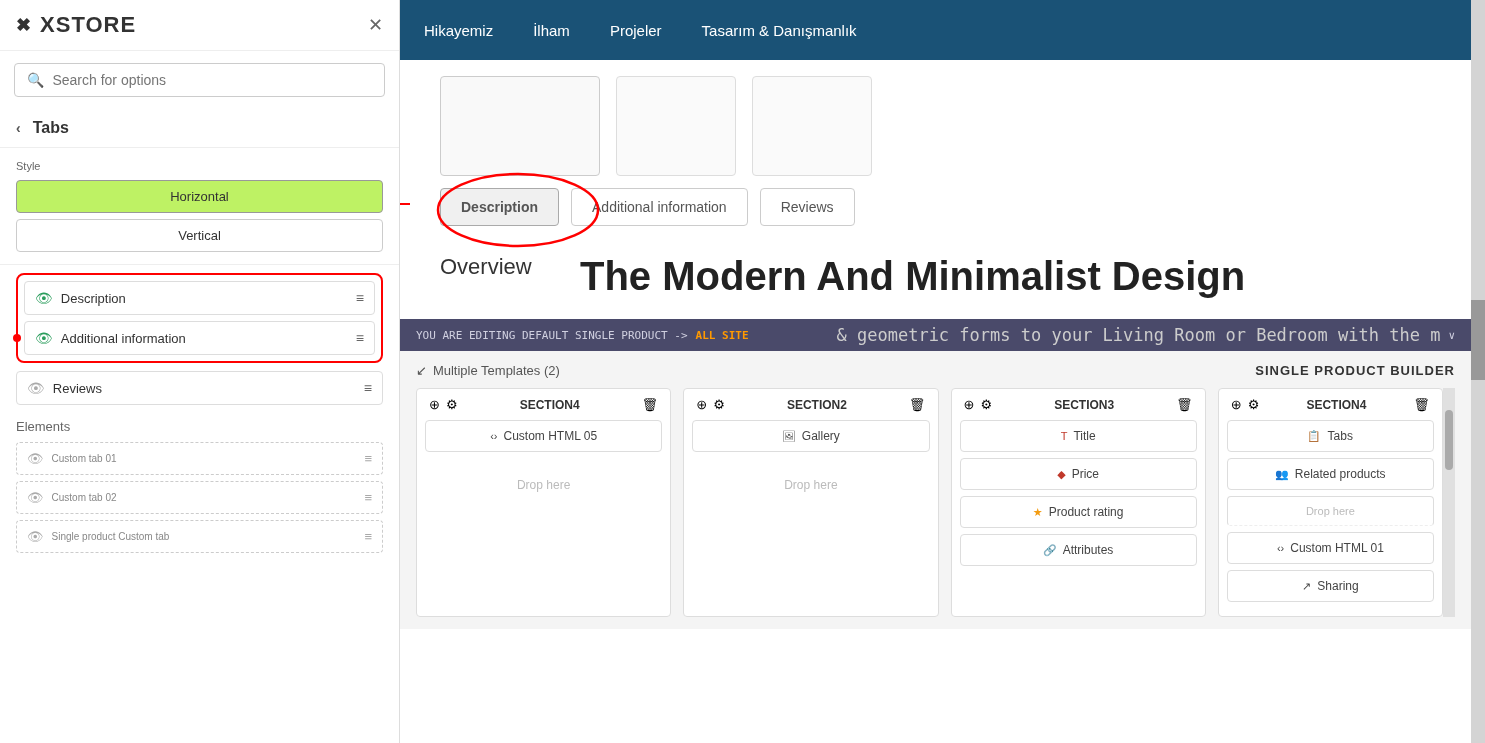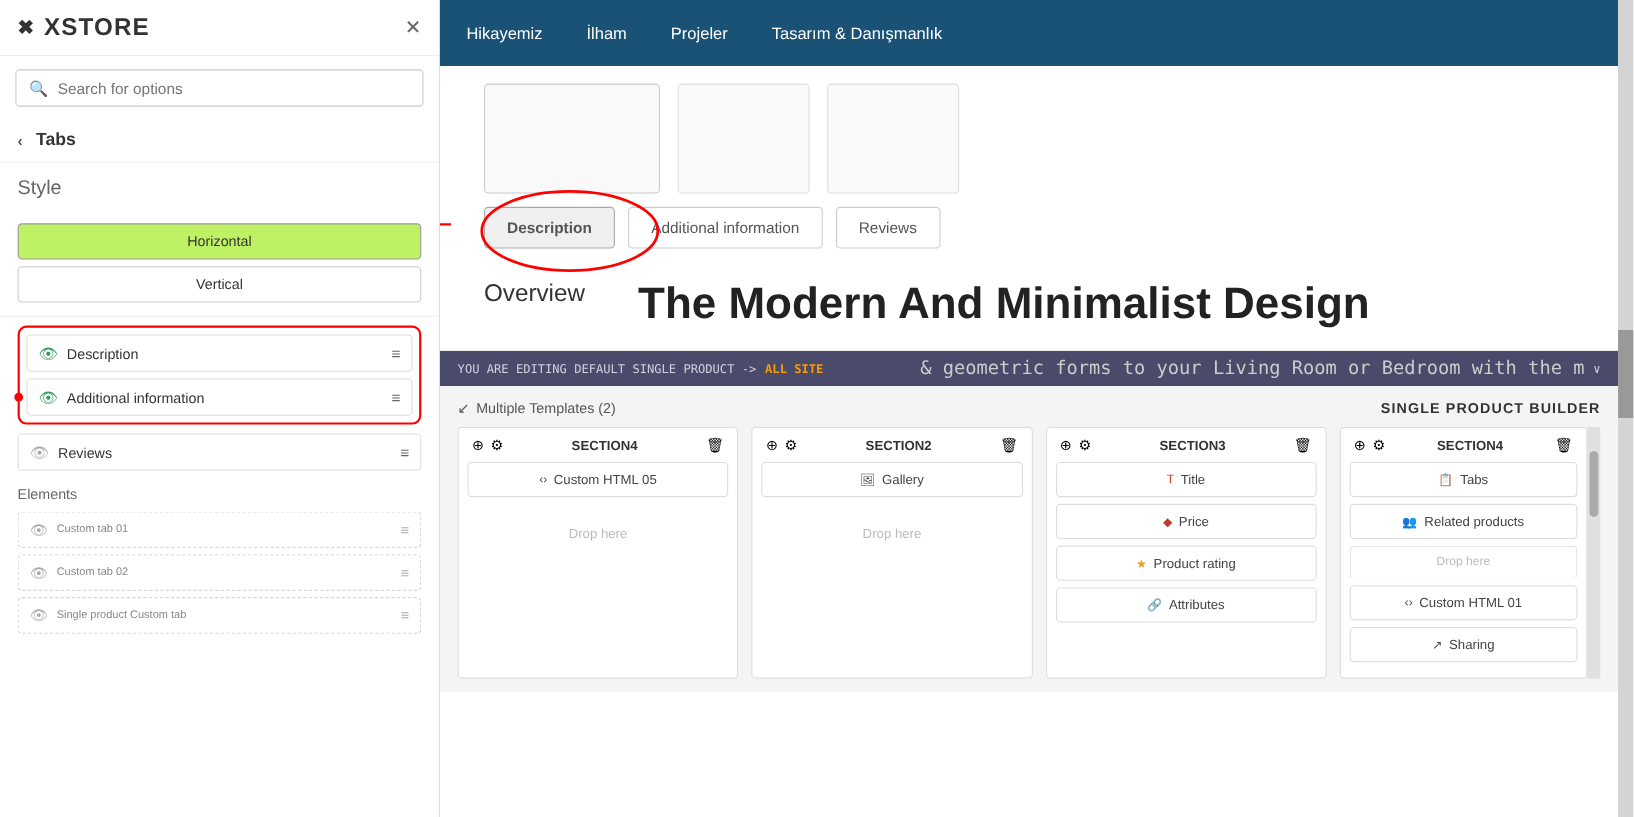--- a/index.html
+++ b/index.html
@@ -86,23 +86,23 @@
       cursor: pointer;
       color: #555;
     }
 
     .style-section {
       padding: 12px 16px;
       border-bottom: 1px solid #eee;
     }
 
     .style-label {
-      font-size: 18px;
+      font-size: 11px;
       color: #666;
-      margin-bottom: 22px;
+      margin-bottom: 8px;
     }
 
     .style-buttons {
       display: flex;
       flex-direction: column;
       gap: 6px;
     }
 
     .style-btn {
       border: 1px solid #ccc;

